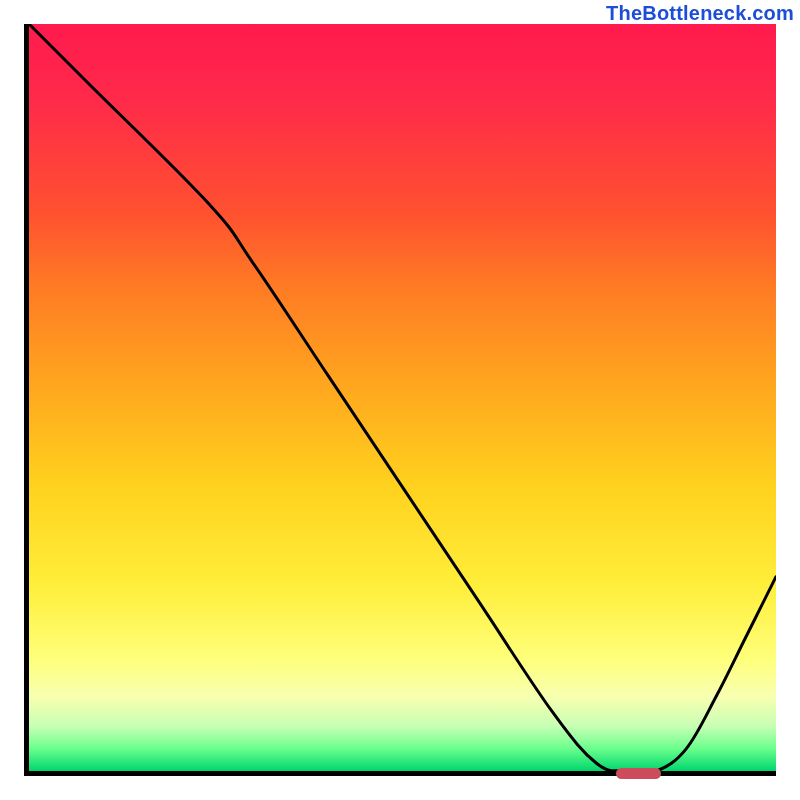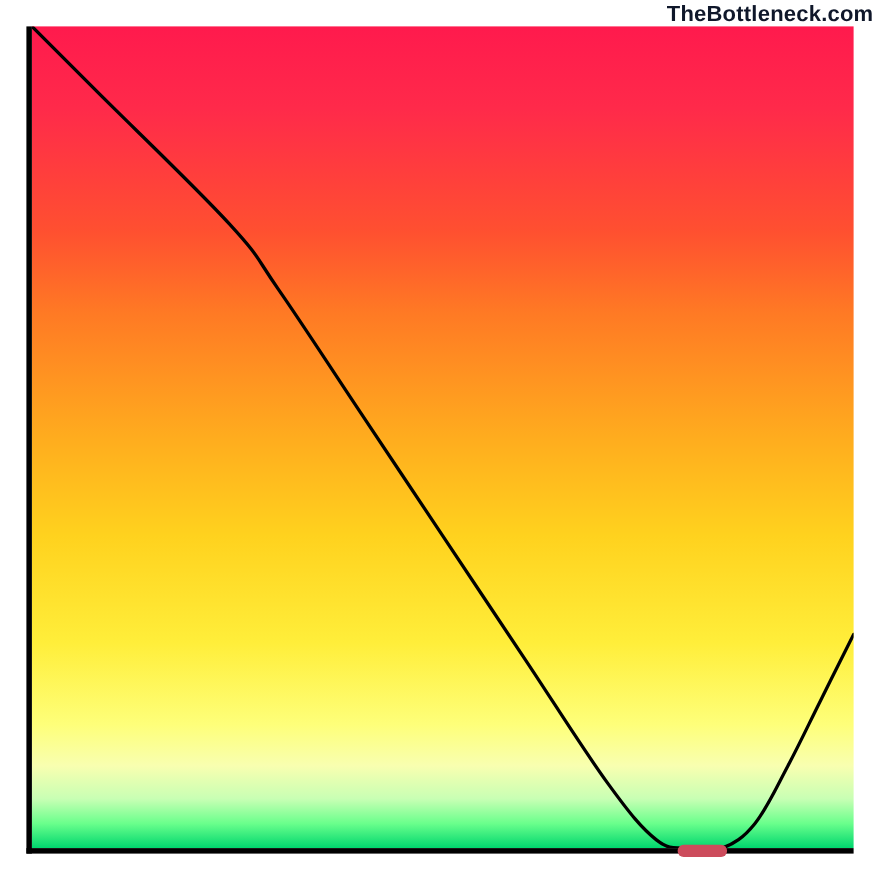--- a/index.html
+++ b/index.html
@@ -33,21 +33,21 @@
       #00d66e 100%
     );
   }
   .watermark {
     position: absolute;
     top: 2px;
     right: 6px;
     font-family: Arial, Helvetica, sans-serif;
     font-size: 20px;
     font-weight: bold;
-    color: #0f172a;
+    color: #1d4ed8;
     letter-spacing: 0.2px;
   }
   .curve {
     position: absolute;
     left: 0;
     top: 0;
     width: 100%;
     height: 100%;
     pointer-events: none;
   }

